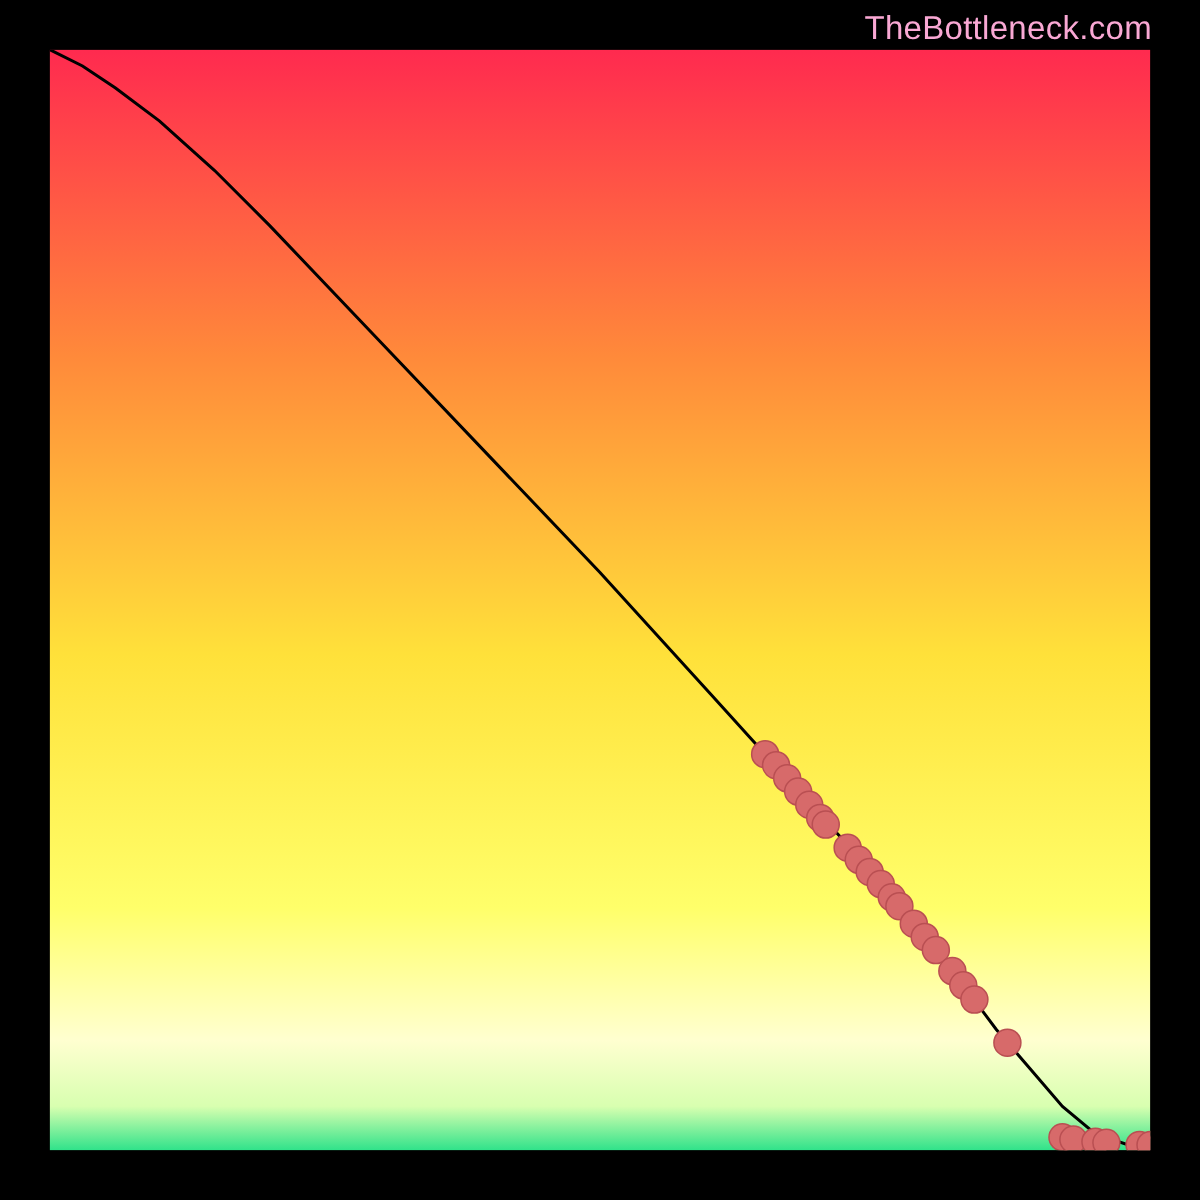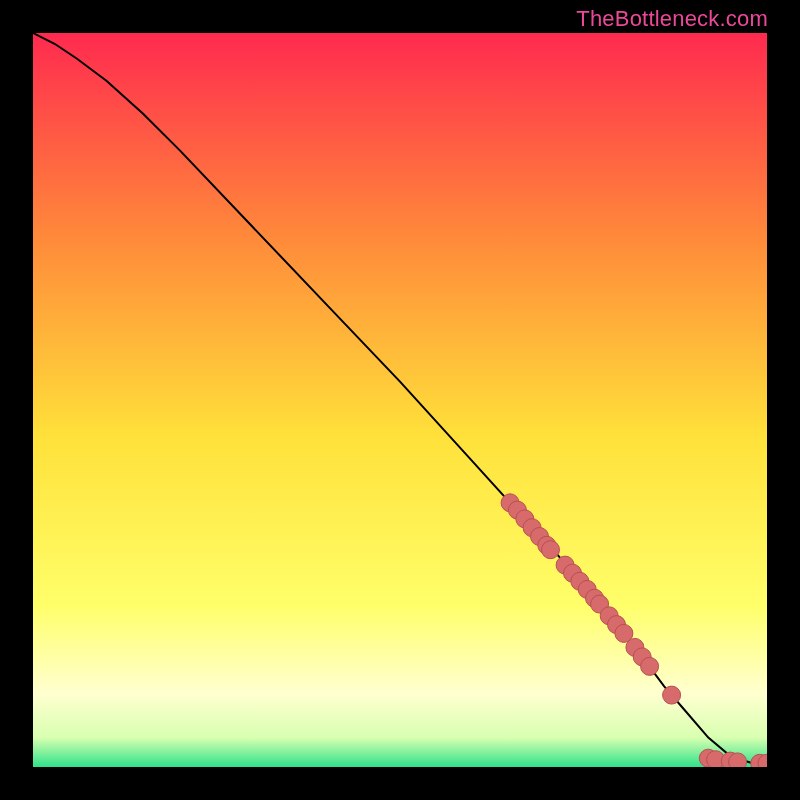--- a/index.html
+++ b/index.html
@@ -23,21 +23,21 @@
     left: 33px;
     top: 33px;
     width: 734px;
     height: 734px;
     overflow: hidden;
   }
   .watermark {
     position: absolute;
     top: 6px;
     right: 32px;
-    color: #ec4899;
+    color: #f9a8d4;
     font-size: 22px;
     font-weight: 500;
     letter-spacing: 0.2px;
   }
   svg {
     display: block;
   }
 </style>
 </head>
 <body>

